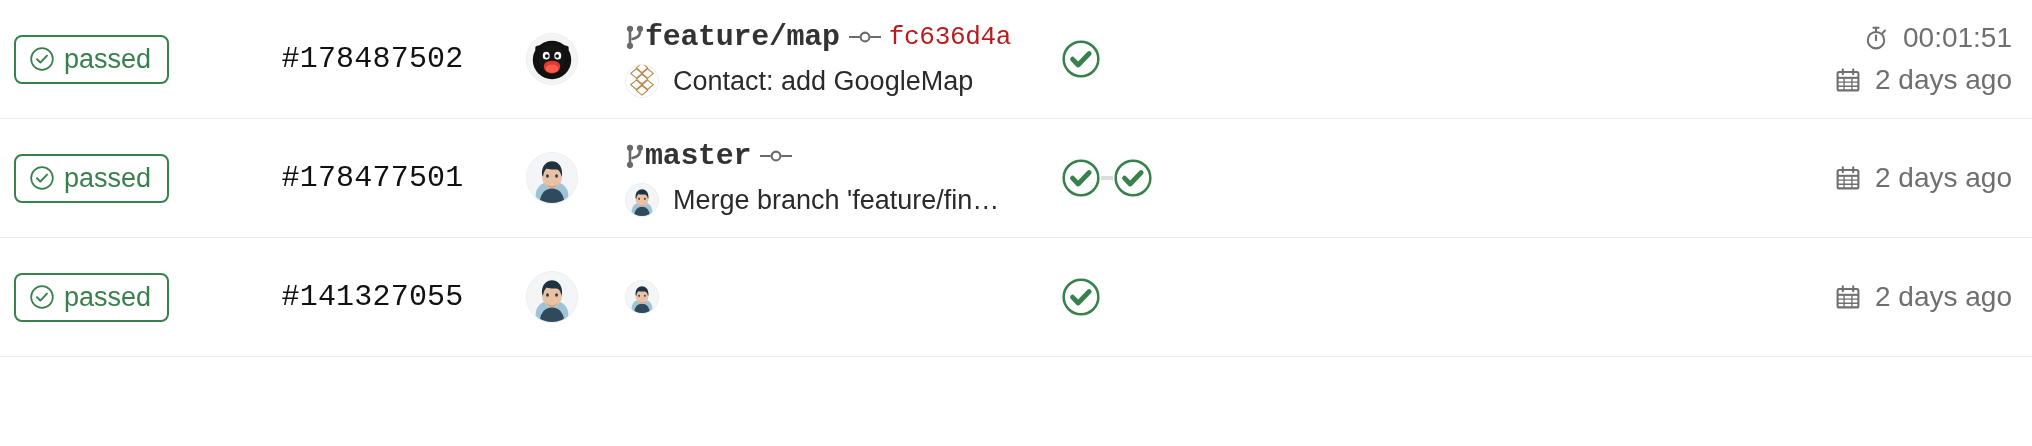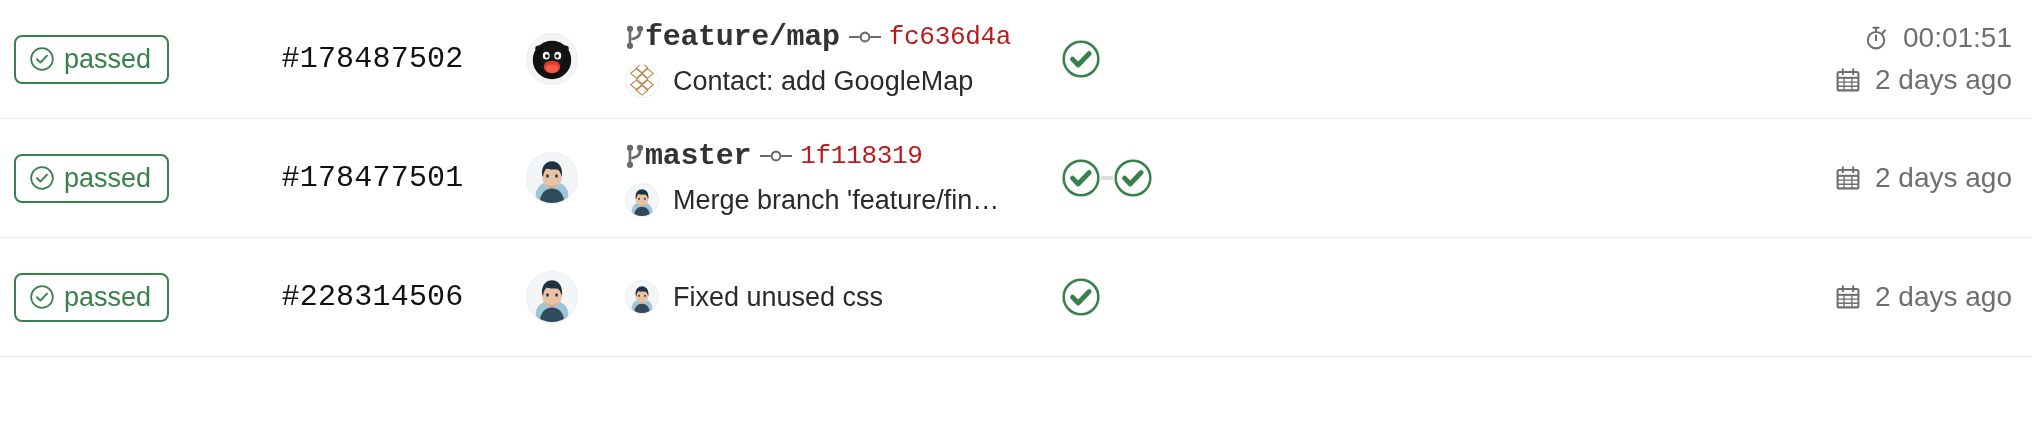--- a/index.html
+++ b/index.html
@@ -342,21 +342,20 @@
     </div>
     <div class="col-commit">
       <div class="branch-line">
         <svg class="branch-icon" style="color:#6a6a6a">
             <use href="#sym-git-branch"></use>
           </svg>
         <span class="branch-name">master</span>
         <svg class="commit-icon" style="color:#6a6a6a">
             <use href="#sym-git-commit"></use>
           </svg>
-        <a class="commit-sha" href="#">1f118319</a>
       </div>
       <div class="message-line">
         <span class="mini-avatar">
           <svg viewBox="0 0 52 52">
               <use href="#sym-avatar-person"></use>
             </svg>
         </span>
         <span class="commit-message">Merge branch 'feature/finetuni…</span>
       </div>
     </div>
@@ -384,37 +383,36 @@
   <div class="build-row">
     <div class="col-status">
       <span class="status-badge">
         <svg class="glyph">
             <use href="#sym-check-circle-outline"></use>
           </svg>
         <span>passed</span>
       </span>
     </div>
     <div class="col-number">
-      <span class="build-number">#228314506</span>
+      <span class="build-number">#141327055</span>
     </div>
     <div class="col-avatar">
       <span class="avatar">
         <svg viewBox="0 0 52 52">
             <use href="#sym-avatar-person"></use>
           </svg>
       </span>
     </div>
     <div class="col-commit">
       <div class="message-line">
         <span class="mini-avatar">
           <svg viewBox="0 0 52 52">
               <use href="#sym-avatar-person"></use>
             </svg>
         </span>
-        <span class="commit-message">Fixed unused css</span>
       </div>
     </div>
     <div class="col-jobs">
       <div class="jobs-wrap">
         <svg class="job-dot" style="color:#39814c">
             <use href="#sym-check-circle-bold"></use>
           </svg>
       </div>
     </div>
     <div class="col-meta">

